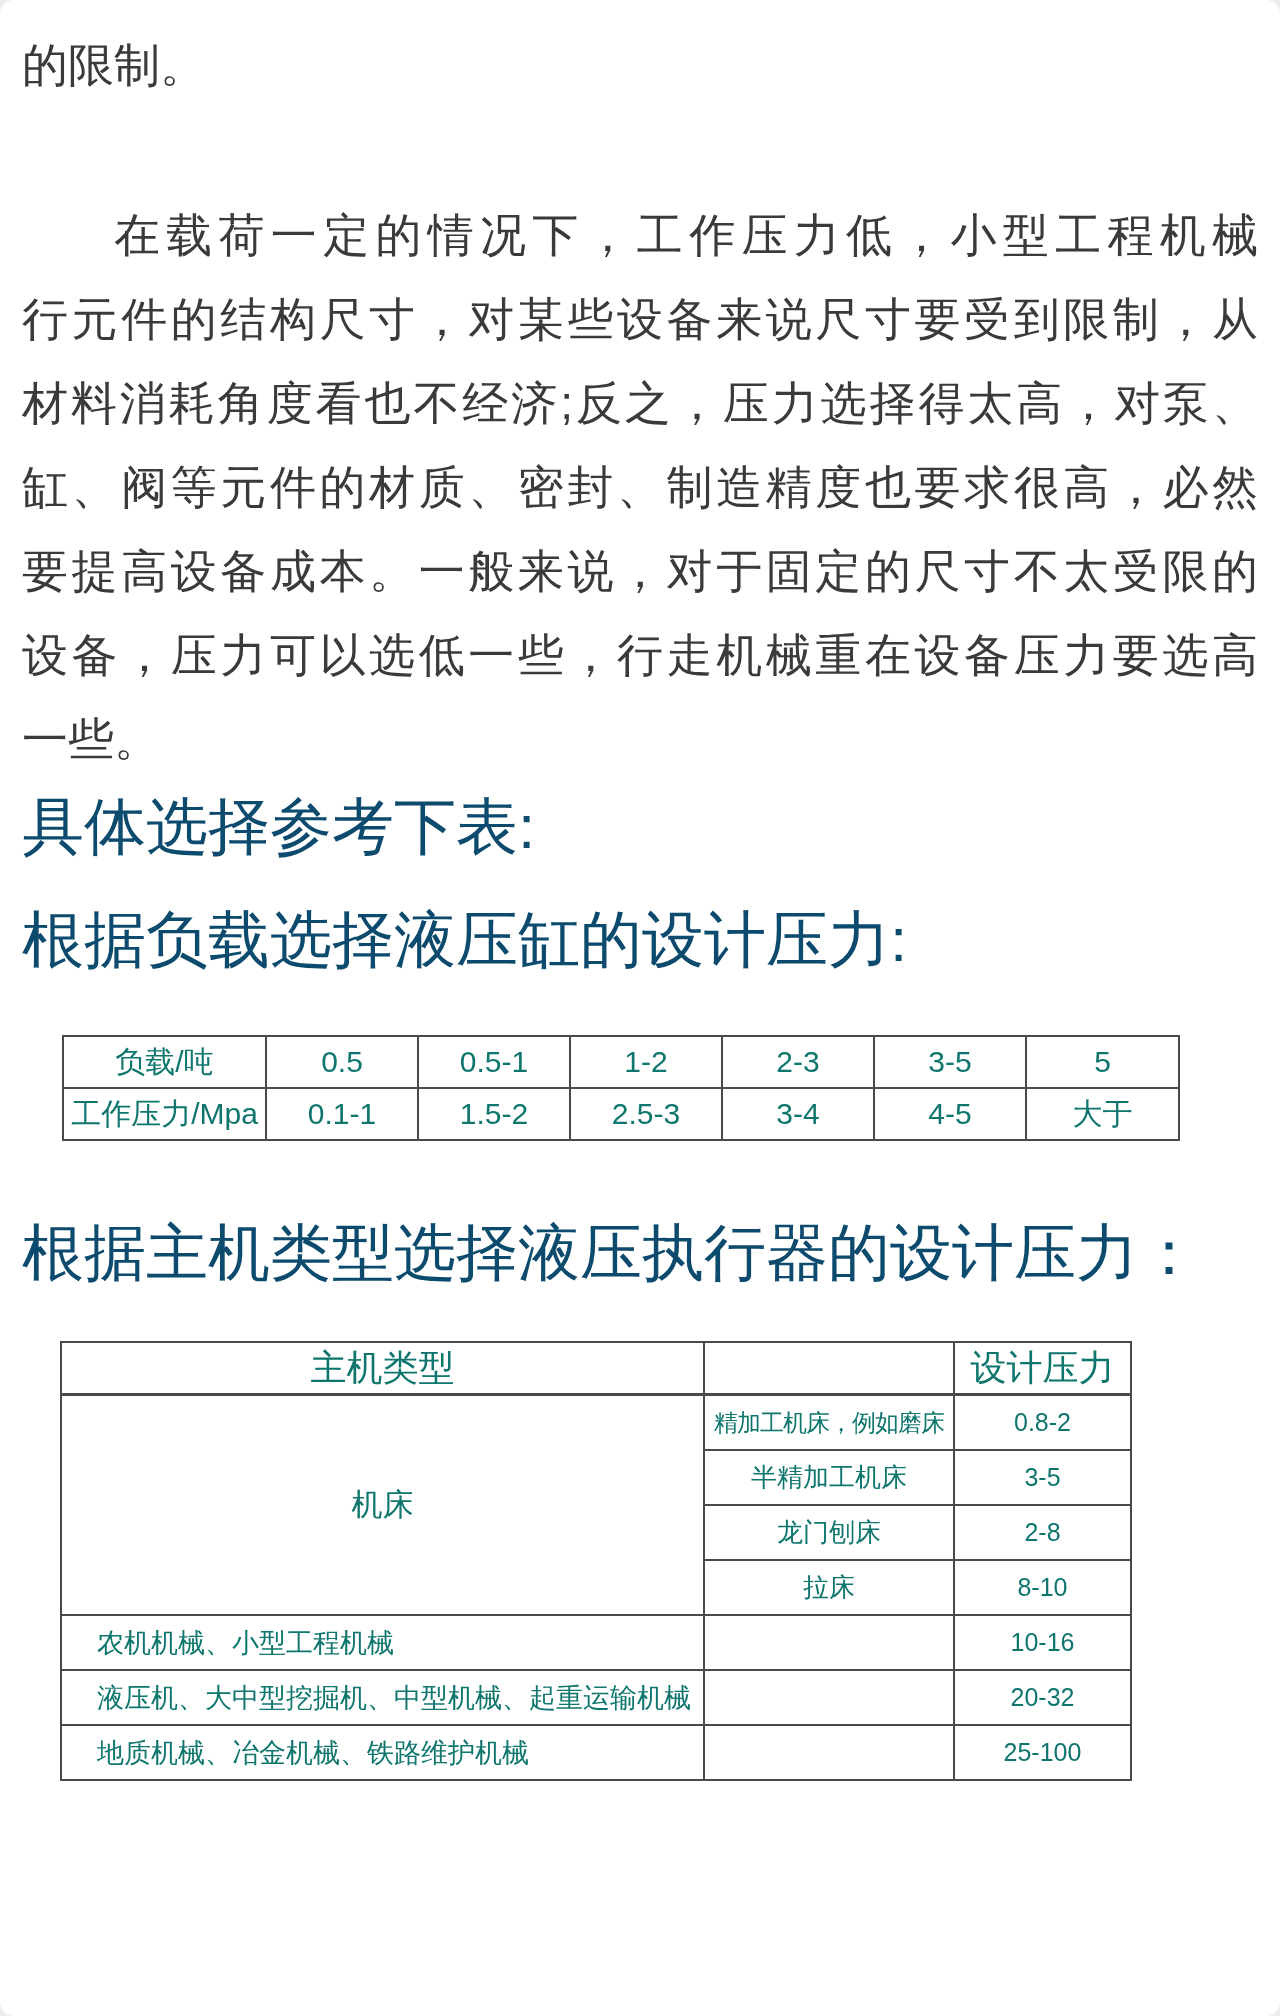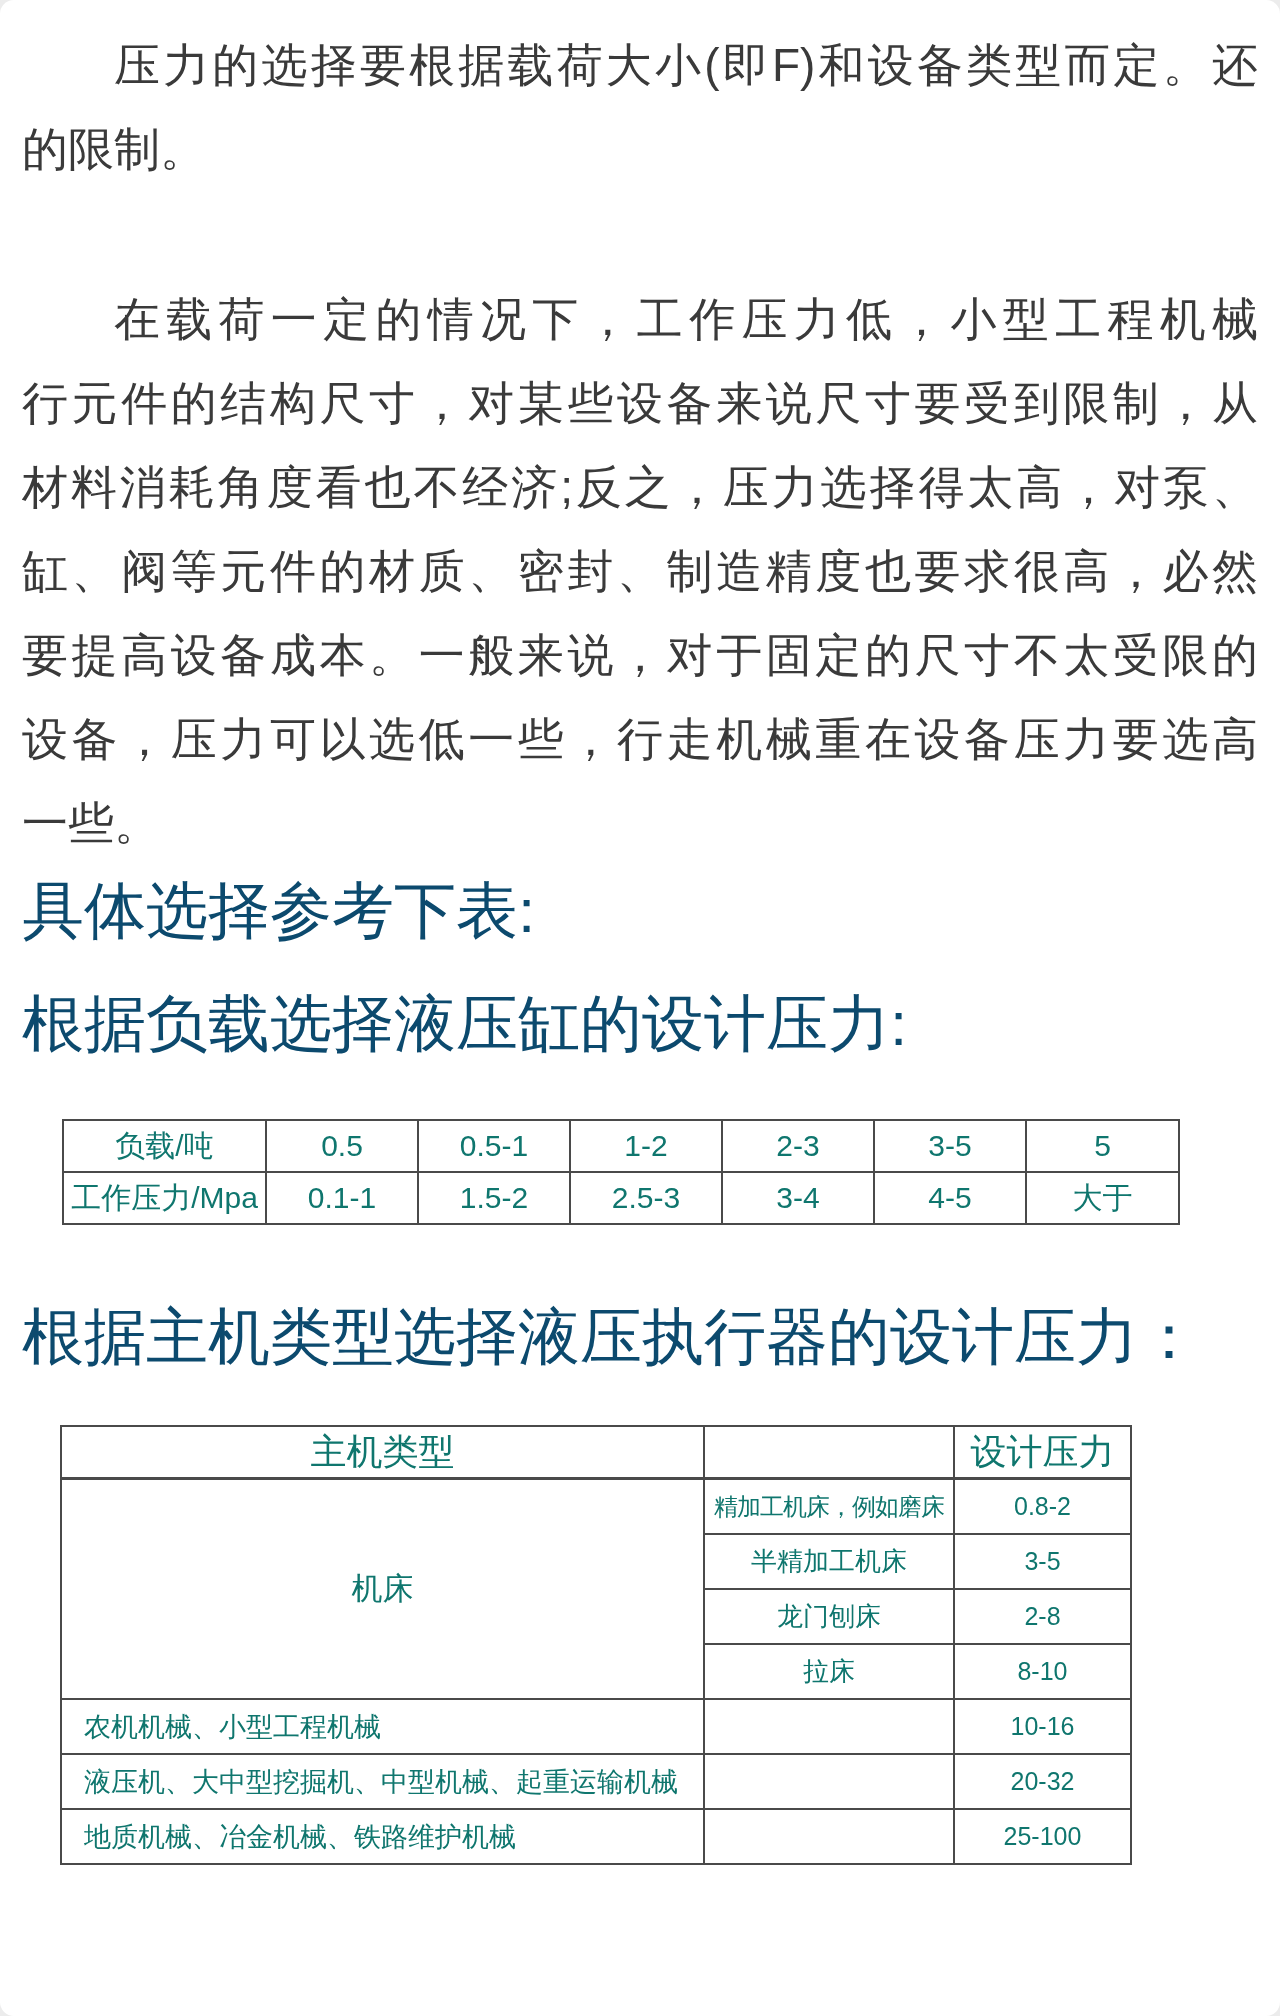--- a/index.html
+++ b/index.html
@@ -25,31 +25,30 @@
 
   #load-table{margin-top:53px;margin-left:40px;width:1116px;}
   #load-table td{height:50px;font-size:30px;}
 
   #host-table{margin-top:46px;margin-left:38px;width:1070px;}
   #host-table td{height:53px;font-size:30px;}
   #host-table tr.hdr td{height:50px;border-bottom:3px solid #4a4a4a;font-size:36px;}
   #host-table td.sub{font-size:26px;}
   #host-table td.sub-long{font-size:24px;letter-spacing:-1px;}
   #host-table td.cat-center{font-size:31px;}
-  #host-table td.cat-left{text-align:left;padding-left:22px;font-size:27px;}
+  #host-table td.cat-left{text-align:left;padding-left:35px;font-size:27px;}
   #host-table td.val{font-size:25px;}
 </style>
 </head>
 <body>
 
 <div class="page">
   <div class="content">
 
     <div class="paragraph" id="para-1">
-        <div class="tline indent">压力的选择要根据载荷大小(即F)和设备类型而定。还</div>
         <div class="tline last">的限制。</div>
       </div>
 
     <div class="paragraph" id="para-2">
         <div class="tline indent">在载荷一定的情况下，工作压力低，小型工程机械</div>
         <div class="tline">行元件的结构尺寸，对某些设备来说尺寸要受到限制，从</div>
         <div class="tline">材料消耗角度看也不经济;反之，压力选择得太高，对泵、</div>
         <div class="tline">缸、阀等元件的材质、密封、制造精度也要求很高，必然</div>
         <div class="tline">要提高设备成本。一般来说，对于固定的尺寸不太受限的</div>
         <div class="tline">设备，压力可以选低一些，行走机械重在设备压力要选高</div>

